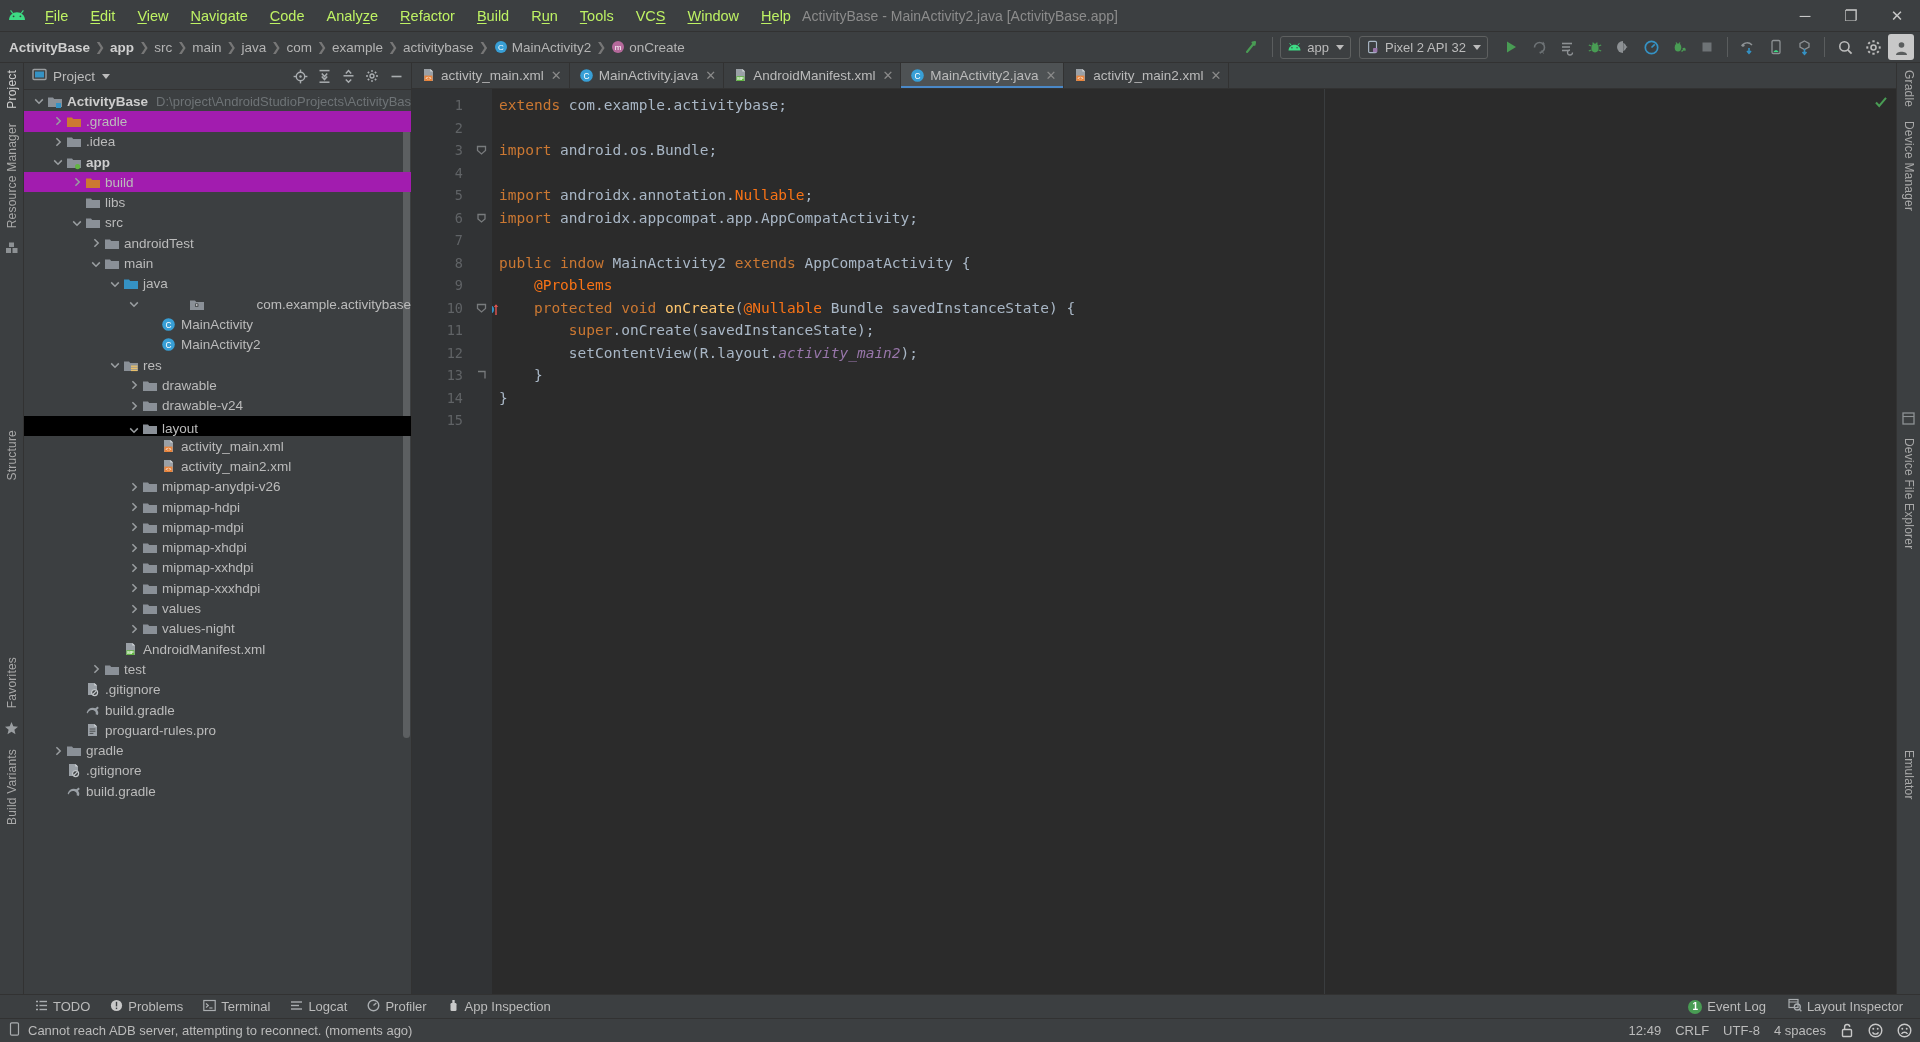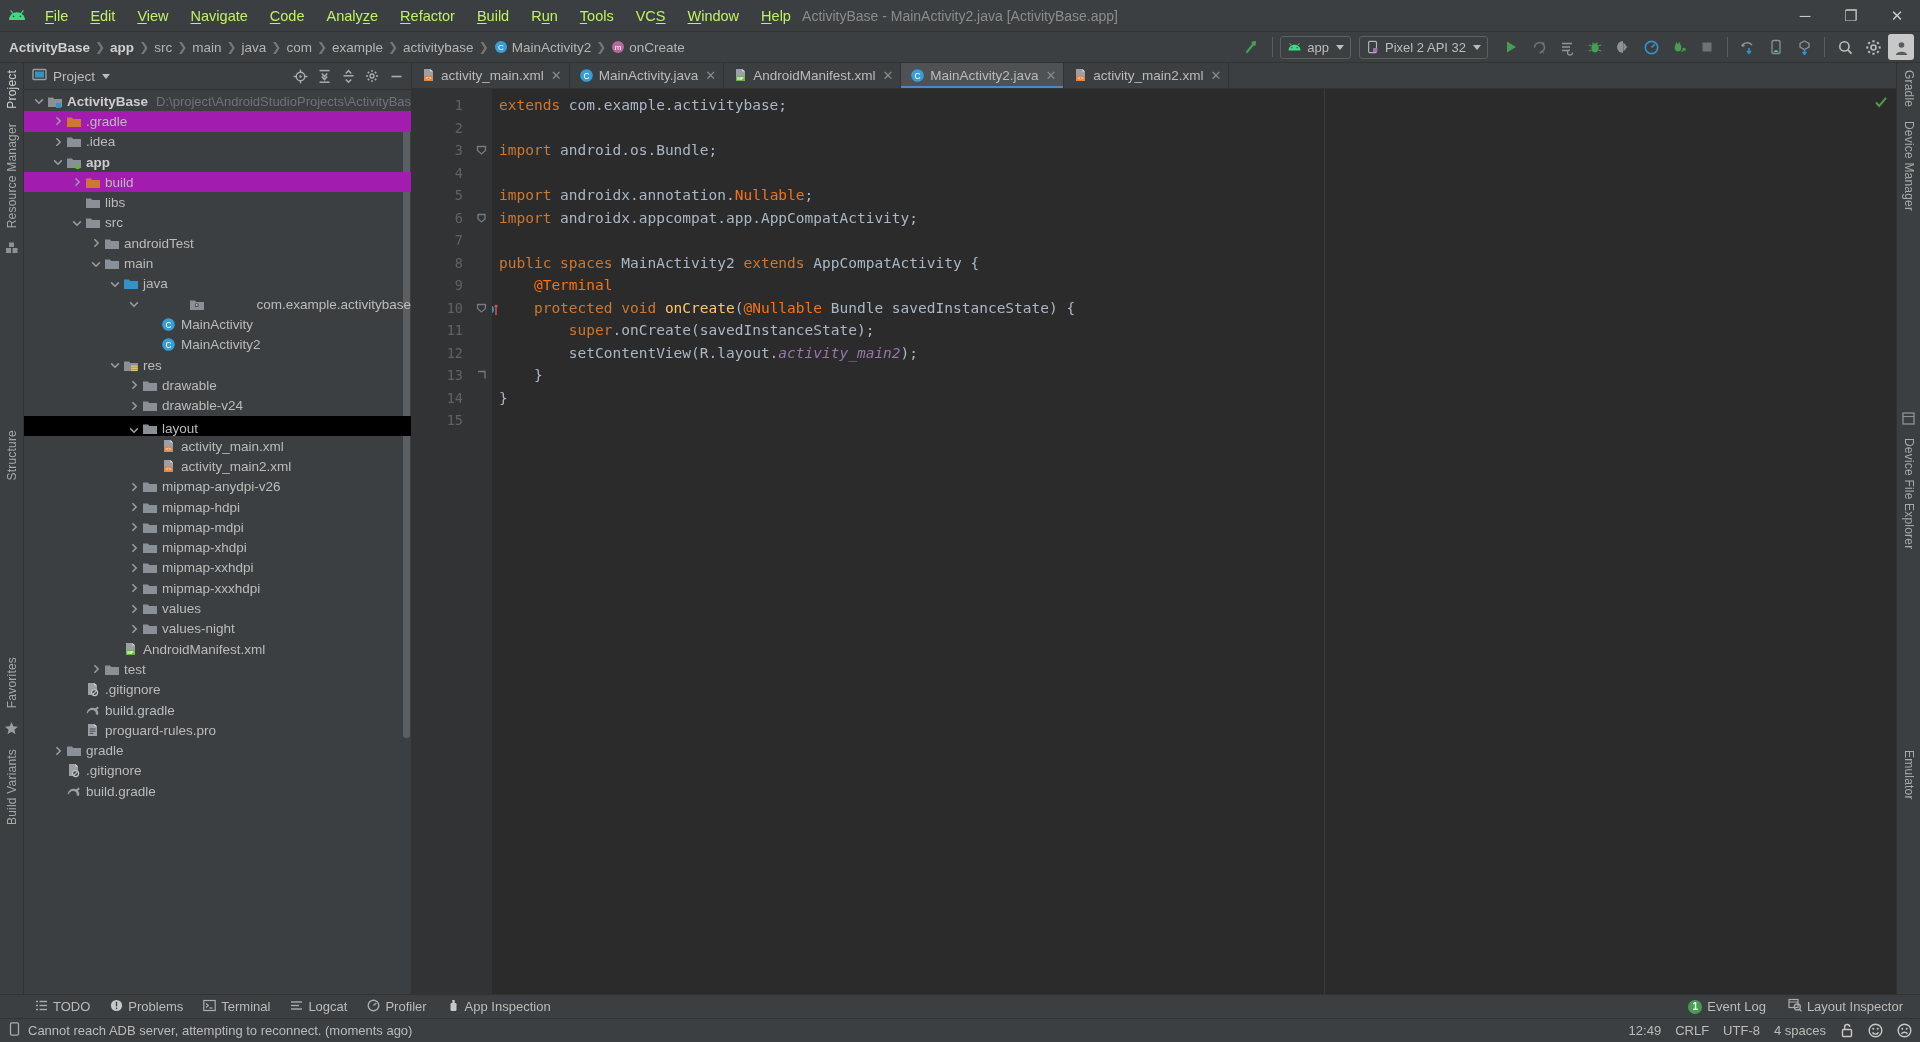--- a/index.html
+++ b/index.html
@@ -1006,22 +1006,22 @@
           </div>
         <div class="codelines" id="codelines">
           <div class="vline" style="left:832px;"></div>
         <div class="cline"><span class="kw">extends</span><span class="txt"> com.example.activitybase;</span></div>
             <div class="cline">&nbsp;</div>
             <div class="cline"><span class="kw">import</span><span class="txt"> android.os.Bundle;</span></div>
             <div class="cline">&nbsp;</div>
             <div class="cline"><span class="kw">import</span><span class="txt"> androidx.annotation.</span><span class="ann">Nullable</span><span class="txt">;</span></div>
             <div class="cline"><span class="kw">import</span><span class="txt"> androidx.appcompat.app.AppCompatActivity;</span></div>
             <div class="cline">&nbsp;</div>
-            <div class="cline"><span class="kw">public spaces</span><span class="txt"> MainActivity2 </span><span class="kw">extends</span><span class="txt"> AppCompatActivity {</span></div>
-            <div class="cline"><span class="ann">    @Terminal</span></div>
+            <div class="cline"><span class="kw">public indow</span><span class="txt"> MainActivity2 </span><span class="kw">extends</span><span class="txt"> AppCompatActivity {</span></div>
+            <div class="cline"><span class="ann">    @Problems</span></div>
             <div class="cline"><span class="kw">    protected void</span><span class="txt"> </span><span class="fn">onCreate</span><span class="txt">(</span><span class="ann">@Nullable</span><span class="txt"> Bundle savedInstanceState) {</span></div>
             <div class="cline"><span class="txt">        </span><span class="kw">super</span><span class="txt">.onCreate(savedInstanceState);</span></div>
             <div class="cline"><span class="txt">        setContentView(R.layout.</span><span class="fld">activity_main2</span><span class="txt">);</span></div>
             <div class="cline"><span class="txt">    }</span></div>
             <div class="cline"><span class="txt">}</span></div>
             <div class="cline">&nbsp;</div>
           </div>
         <div class="rgutter">
           <div class="okmark">
             <svg width="14" height="14" viewBox="0 0 14 14">

